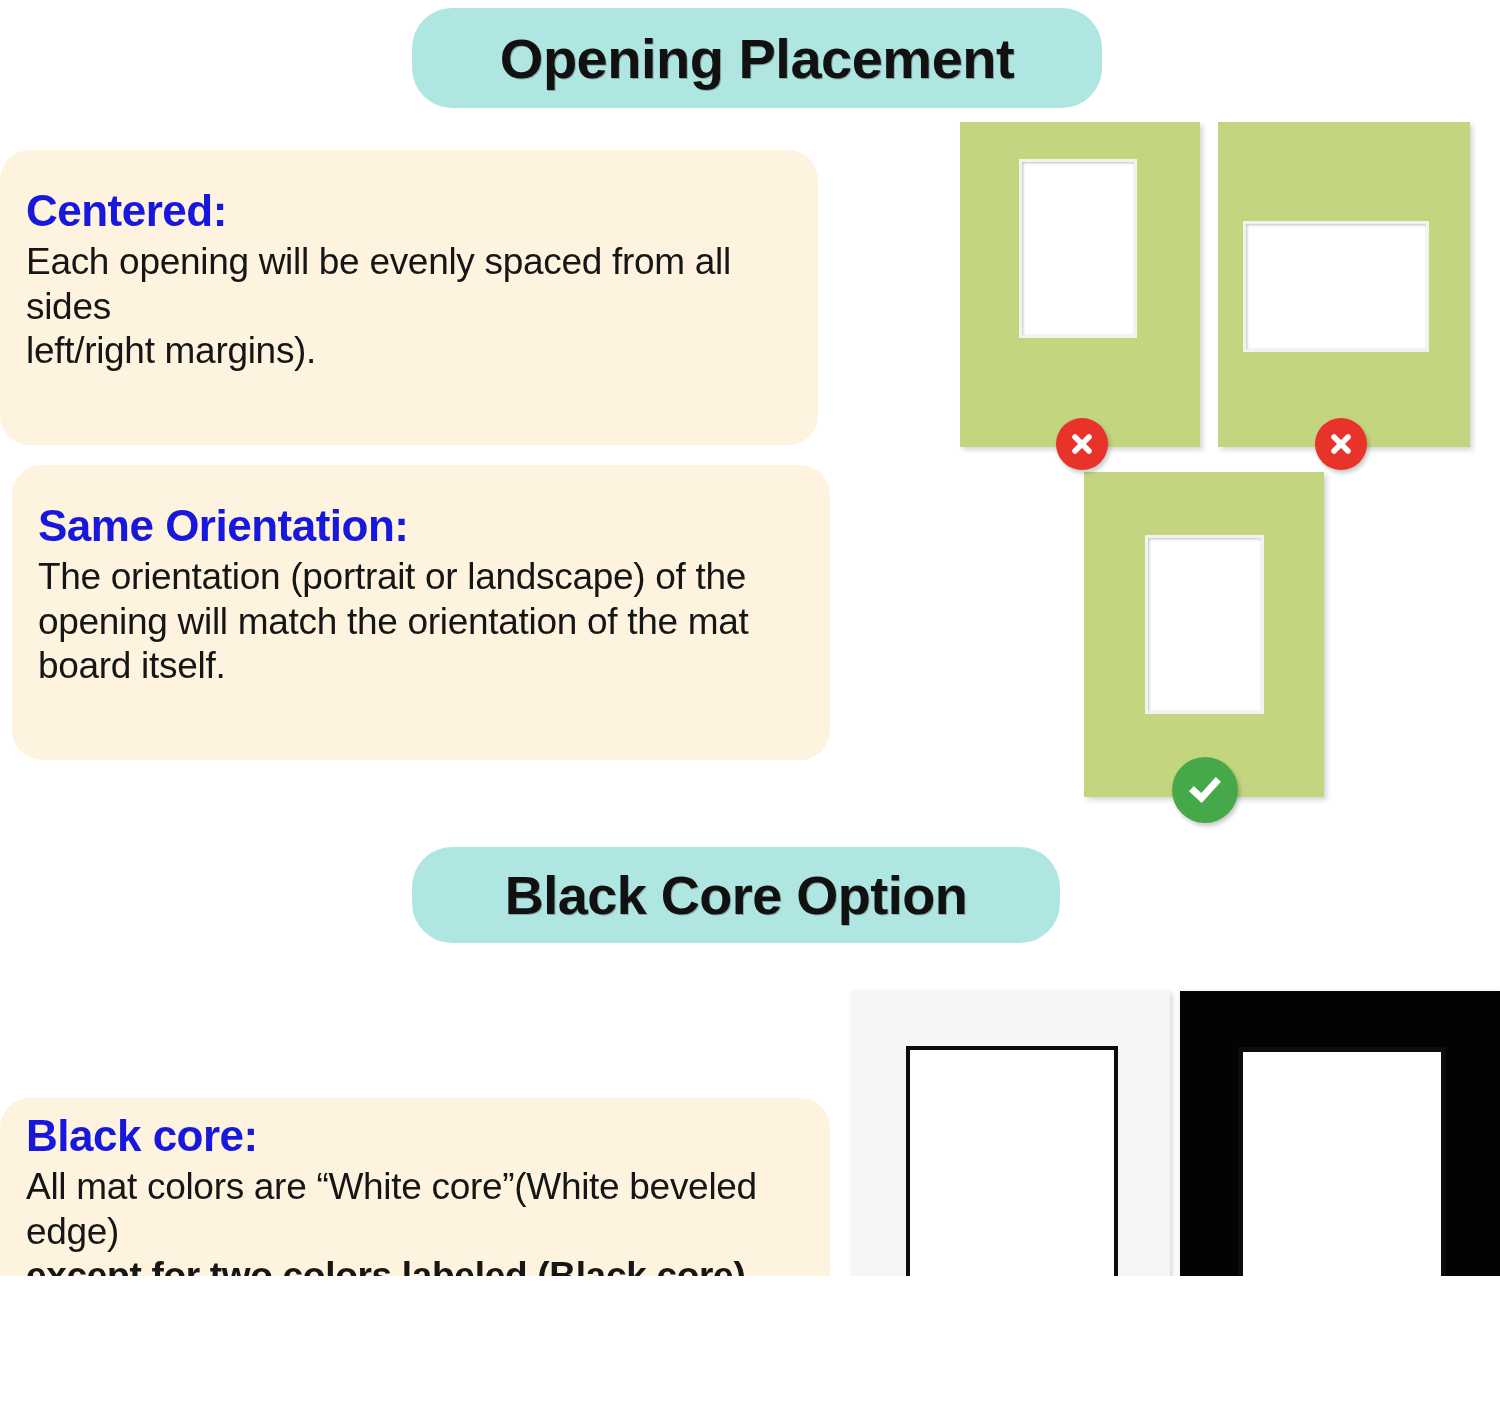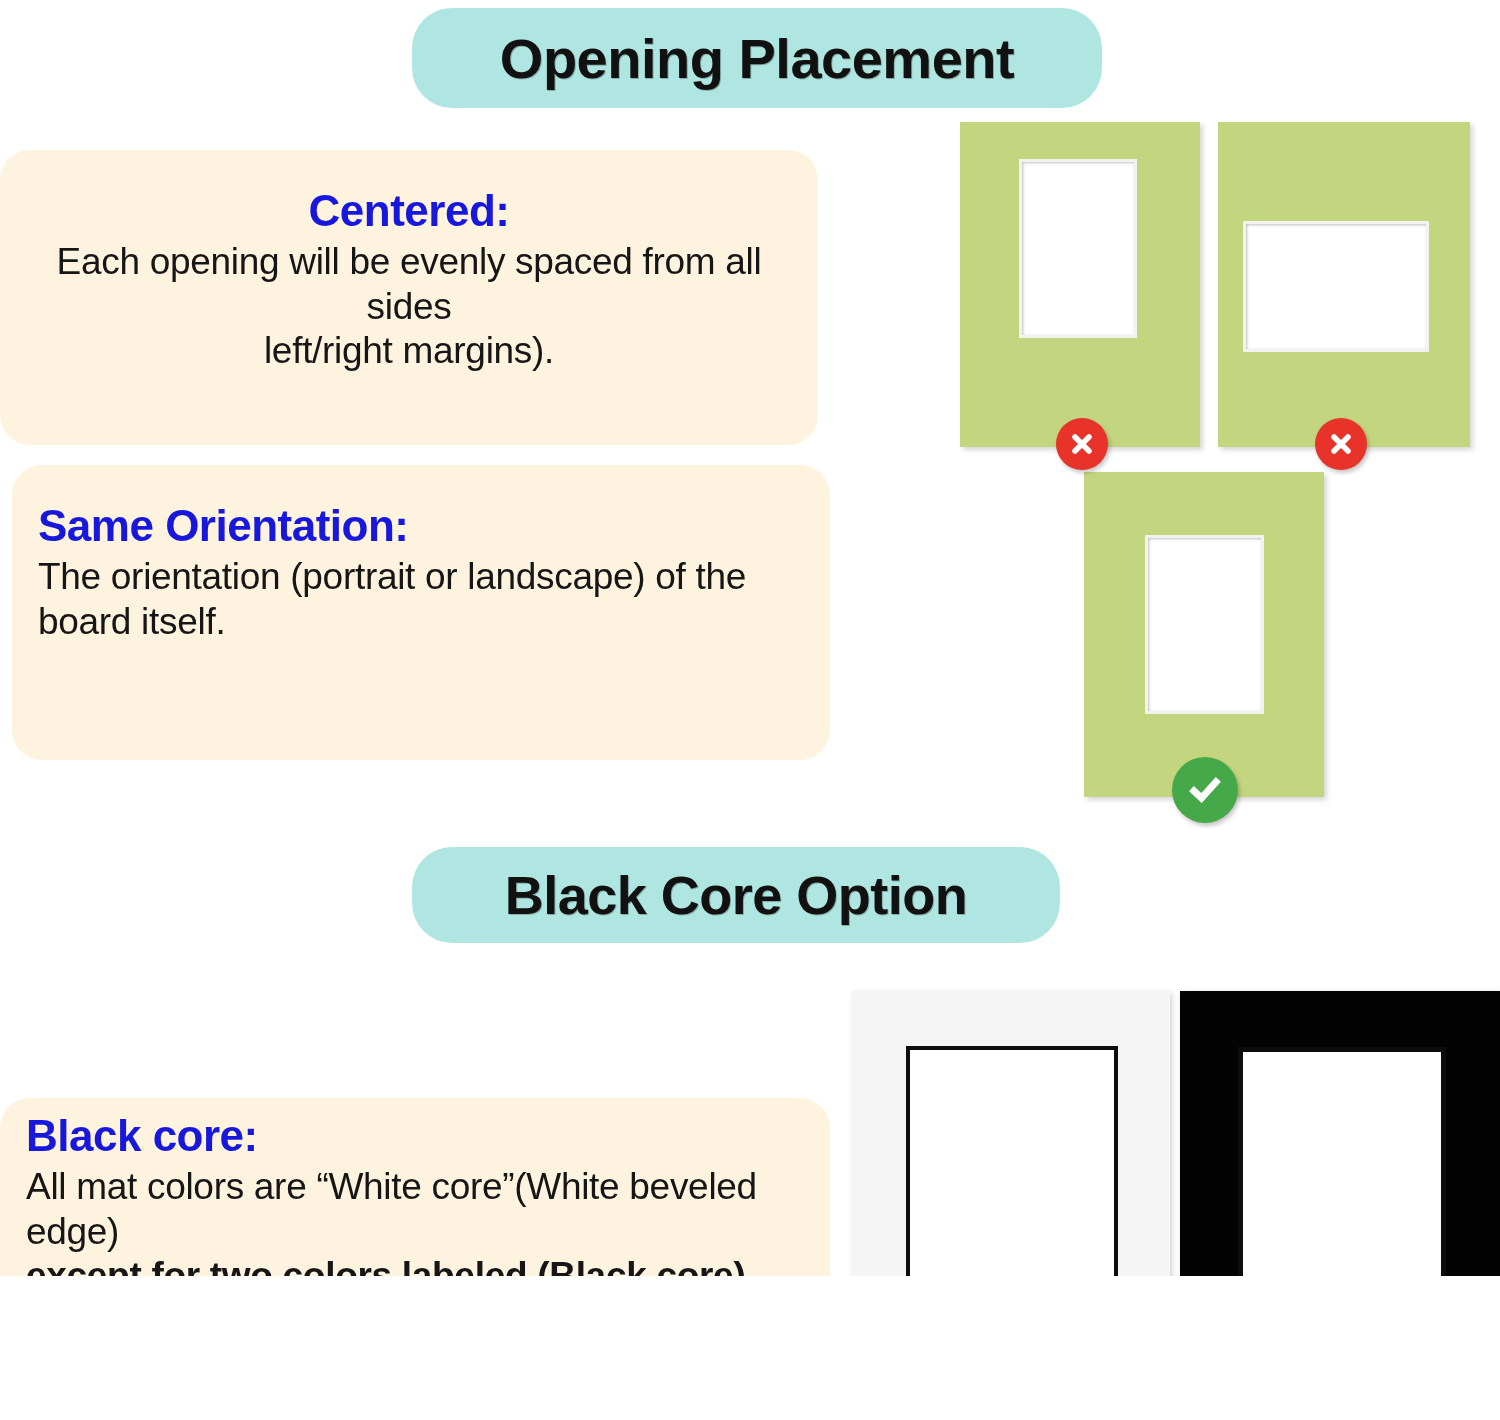--- a/index.html
+++ b/index.html
@@ -47,21 +47,21 @@
   }
 
   
   .card {
     position: absolute;
     background: #fdf3de;
     border-radius: 30px;
     box-sizing: border-box;
     padding: 38px 26px 30px 26px;
   }
-  #card-centered   { left: 0px; top: 150px;  width: 818px; height: 295px; text-align: center; }
+  #card-centered   { left: 0px; top: 150px;  width: 818px; height: 295px; }
   #card-orientation{ left: 12px; top: 465px;  width: 818px; height: 295px; }
   #card-blackcore  { left: 0px; top: 1098px; width: 830px; height: 222px; padding-top: 15px;}
 
   .card-heading {
     color: #1818dd;
     font-weight: bold;
     font-size: 44px;
     line-height: 1.05;
     margin: 0 0 6px 0;
     letter-spacing: -0.5px;
@@ -161,20 +161,21 @@
     <p class="card-body">
       <span class="line">Each opening will be evenly spaced from all sides</span>
       <span class="line">left/right margins).</span>
     </p>
   </div>
 
   <div class="card" id="card-orientation">
     <p class="card-heading">Same Orientation:</p>
     <p class="card-body">
       <span class="line">The orientation (portrait or landscape) of the</span>
+      <span class="line">opening will match the orientation of the mat</span>
       <span class="line">board itself.</span>
     </p>
   </div>
 
   <div class="mat mat-green" id="mat-a">
     <div class="opening"></div>
   </div>
 
   <div class="mat mat-green" id="mat-b">
     <div class="opening"></div>

